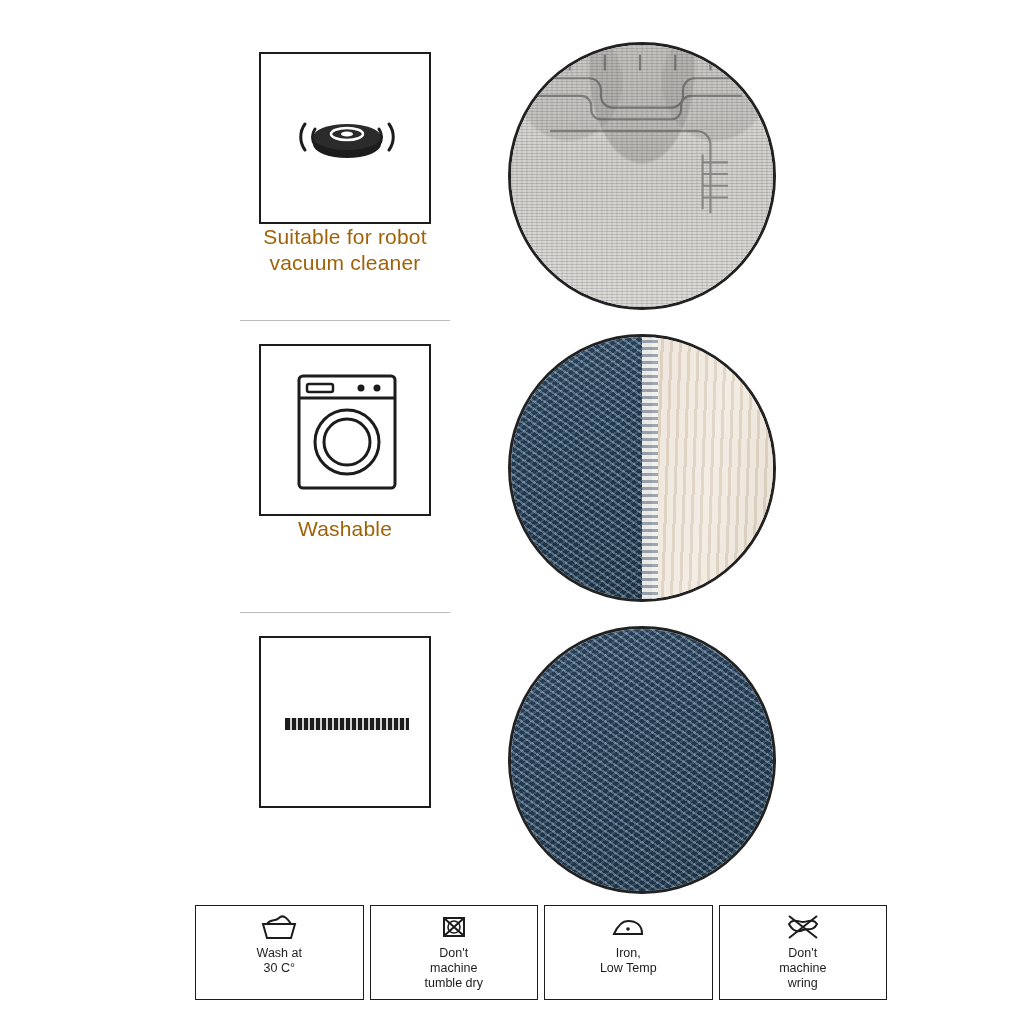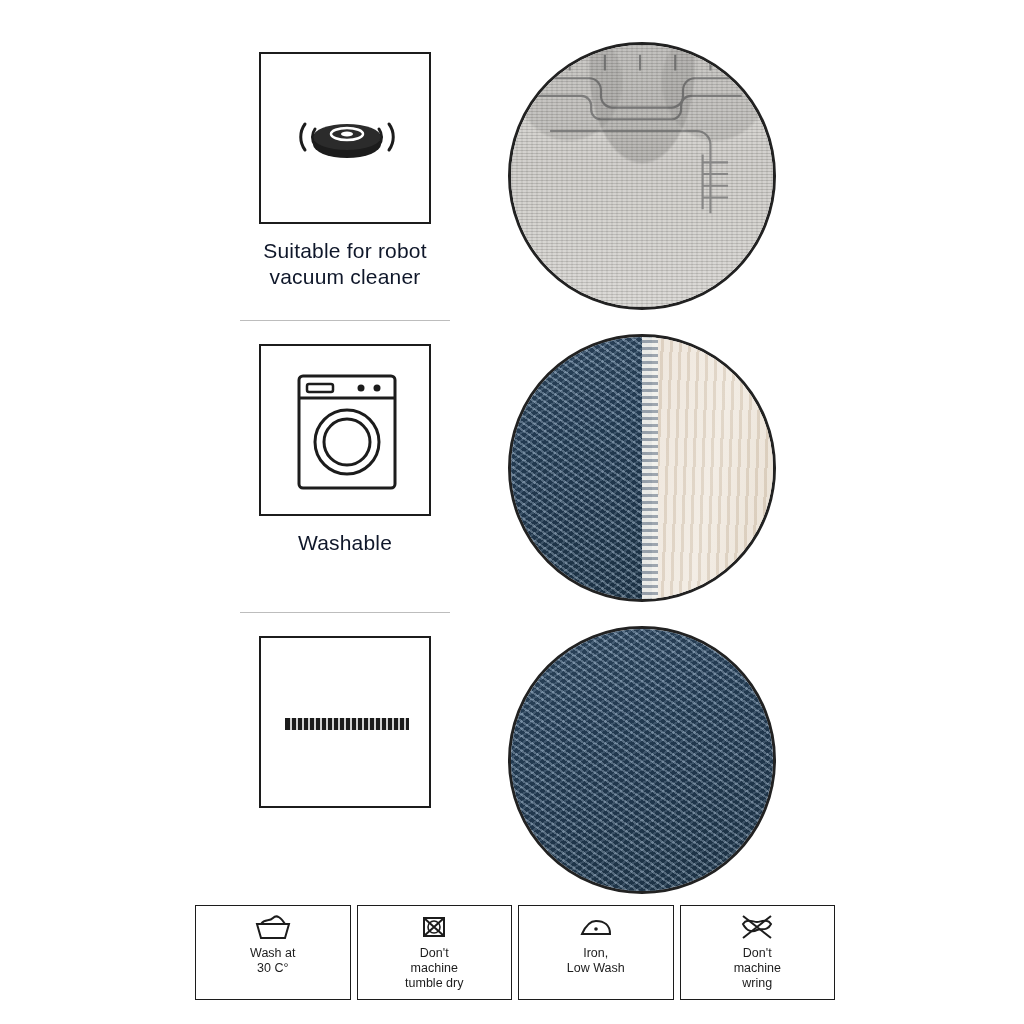--- a/index.html
+++ b/index.html
@@ -29,24 +29,23 @@
     text-align: center;
   }
   .icon-box {
     width: 172px; height: 172px;
     margin: 0 auto;
     border: 2px solid #1c1c1c;
     position: relative;
     background: #fff;
   }
   .icon-caption {
-    margin-top: 14px;
     font-size: 21px;
     line-height: 26px;
-    color: #0f172a;
+    color: #a16207;
     letter-spacing: .2px;
   }
   .divider {
     position: absolute;
     left: 240px;
     width: 210px;
     height: 1px;
     background: #bdbdbd;
   }
 
@@ -102,21 +101,21 @@
     background:
       repeating-linear-gradient(0deg, #f2f2ee 0 4px, #9aa3ad 4px 7px);
     opacity: .95;
   }
 
   
   .care-strip {
     position: absolute;
     left: 195px;
     top: 905px;
-    width: 640px;
+    width: 692px;
     display: flex;
     gap: 6px;
   }
   .care-card {
     flex: 1;
     border: 1px solid #1c1c1c;
     background: #fff;
     padding: 6px 2px 8px;
     text-align: center;
     min-height: 86px;
@@ -249,21 +248,21 @@
 
 
     <div class="care-card">
       <div class="care-sym">
         <svg viewBox="0 0 44 30" width="44" height="30">
           <path d="M8 22 h28 c0 -9 -6 -13 -14 -13 c-6 0 -10 4 -14 13 z" fill="none" stroke="#1c1c1c" stroke-width="2"></path>
           <circle cx="22" cy="17" r="1.8" fill="#1c1c1c"></circle>
         </svg>
       </div>
       <div class="care-label">Iron,
-Low Wash</div>
+Low Temp</div>
     </div>
 
     <div class="care-card">
       <div class="care-sym">
         <svg viewBox="0 0 44 30" width="44" height="30">
           <path d="M8 12 c4 -6 10 -2 14 -2 c4 0 10 -4 14 2 c-4 8 -10 4 -14 6 c-4 2 -10 2 -14 -6 z" fill="none" stroke="#1c1c1c" stroke-width="2"></path>
           <path d="M8 4 L36 26 M36 4 L8 26" stroke="#1c1c1c" stroke-width="2"></path>
         </svg>
       </div>
       <div class="care-label">Don't

